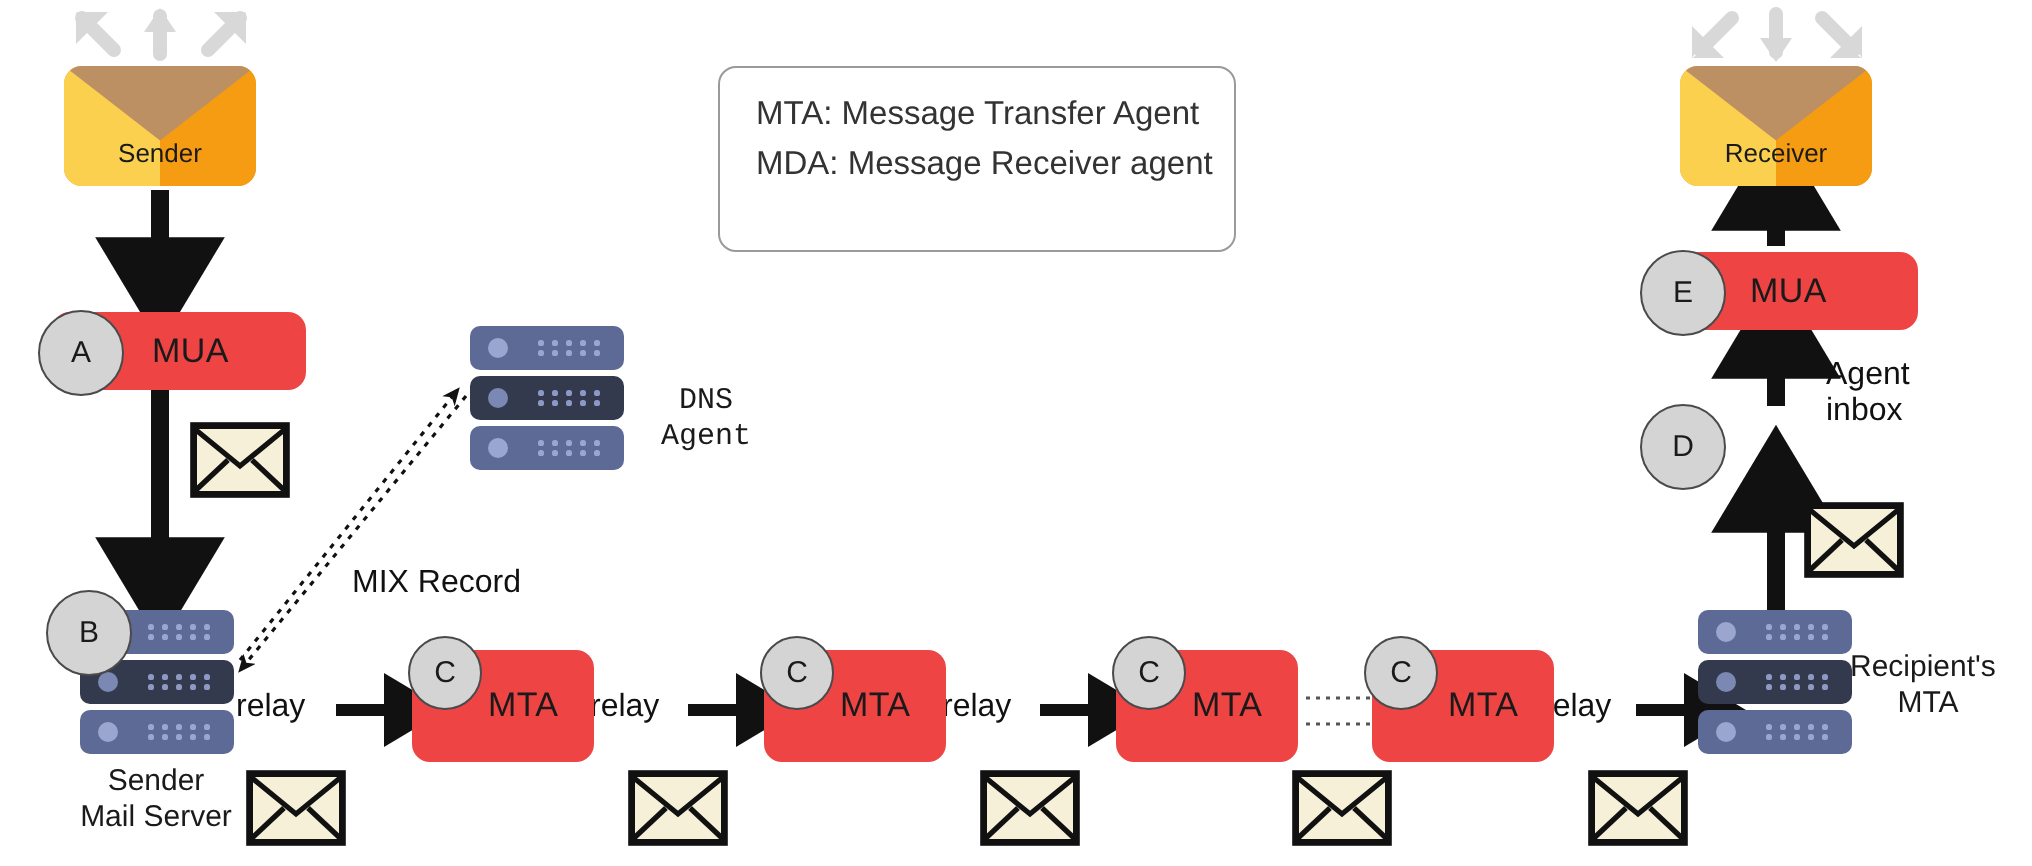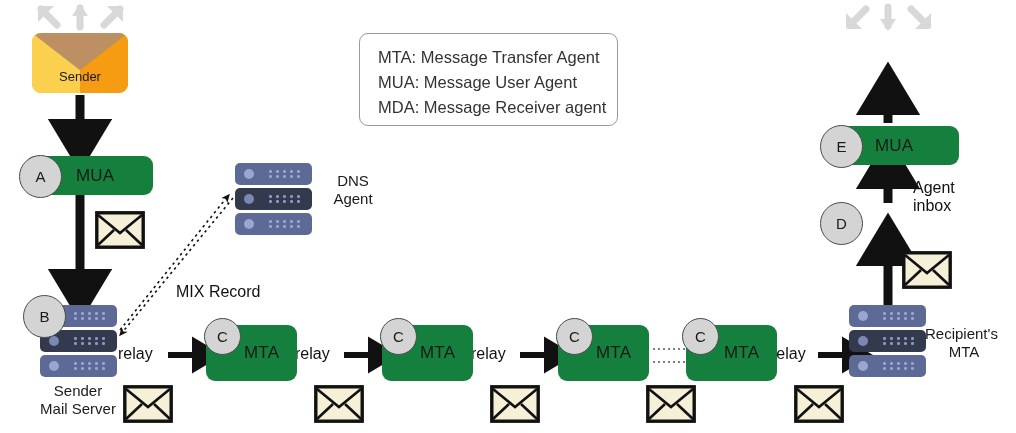--- a/index.html
+++ b/index.html
@@ -1,21 +1,21 @@
 <!DOCTYPE html>
 <html><head>
 <meta charset="utf-8">
 <style>
   html,body{margin:0;padding:0;background:#ffffff;}
   body{width:1016px;height:433px;position:relative;overflow:hidden;
        font-family:"Liberation Sans", sans-serif;color:#1a1a1a;}
   .stage{position:absolute;left:0;top:0;width:819px;height:433px;}
 
   
-  .node{position:absolute;background:#15803d;border-radius:9px;
+  .node{position:absolute;background:#ef4444;border-radius:9px;
         display:flex;align-items:center;box-sizing:border-box;}
   .node-label{font-size:17px;color:#1a1a1a;letter-spacing:.2px;}
   .badge{position:absolute;border-radius:50%;background:#d4d4d4;
          border:1.6px solid #4a4a4a;display:flex;align-items:center;
          justify-content:center;font-size:15px;color:#1a1a1a;z-index:3;}
 
   
   .bigmail{position:absolute;width:96px;height:60px;border-radius:9px;
            overflow:hidden;background:#f8a11b;}
   .bigmail .wl{position:absolute;left:0;top:0;width:50%;height:100%;
@@ -151,21 +151,20 @@
       <path d="M846,29 L862,29 L856,23 z"></path>
       <path d="M846,29 L846,13 L852,19 z"></path>
       <path d="M888,31 L880,19 L896,19 z"></path>
       <path d="M931,29 L915,29 L921,23 z"></path>
       <path d="M931,29 L931,13 L925,19 z"></path>
     </g>
   </svg>
 
   <div class="legend" style="left:359px;top:33px;width:259px;height:93px;">
     <div>MTA: Message Transfer Agent</div>
-    <div>MUA: Message User Agent</div>
     <div>MDA: Message Receiver agent</div>
   </div>
 
   <div class="bigmail" style="left:32px;top:33px;">
     <div class="wl"></div>
     <div class="wr"></div>
     <div class="flapL"></div>
     <div class="flap"></div>
     <div class="ttl">Sender</div>
   </div>
@@ -285,21 +284,21 @@
           <i style="left:21px;top:1px"></i>
           <i style="left:28px;top:1px"></i>
         <i style="left:0;top:6px"></i>
           <i style="left:7px;top:6px"></i>
           <i style="left:14px;top:6px"></i>
           <i style="left:21px;top:6px"></i>
           <i style="left:28px;top:6px"></i>
       </span>
     </div>
   </div>
-  <div class="cap" style="left:318px;top:172px;width:70px;">
+  <div class="cap" style="left:318px;top:192px;width:70px;font-family:Liberation Mono, monospace;">
     <span>DNS</span><br>
     <span>Agent</span>
   </div>
   <div class="plain" style="left:176px;top:283px;">MIX Record</div>
 
   <div class="relay" style="left:118px;top:345px;">relay</div>
   <div class="relay" style="left:295px;top:345px;">relay</div>
   <div class="relay" style="left:471px;top:345px;">relay</div>
   <div class="relay" style="left:771px;top:345px;">relay</div>
 
@@ -418,14 +417,21 @@
 
   <div class="badge" style="left:820px;top:202px;width:41px;height:41px;">D</div>
 
   <div class="plain" style="left:913px;top:179px;">Agent inbox</div>
 
   <div class="node" style="left:832px;top:126px;width:127px;height:39px;padding-left:43px;">
     <span class="node-label">MUA</span>
   </div>
   <div class="badge" style="left:820px;top:125px;width:41px;height:41px;">E</div>
 
+  <div class="bigmail" style="left:840px;top:33px;">
+    <div class="wl"></div>
+    <div class="wr"></div>
+    <div class="flapL"></div>
+    <div class="flap"></div>
+    <div class="ttl">Receiver</div>
+  </div>
 
 </div>
 
 </body></html>

